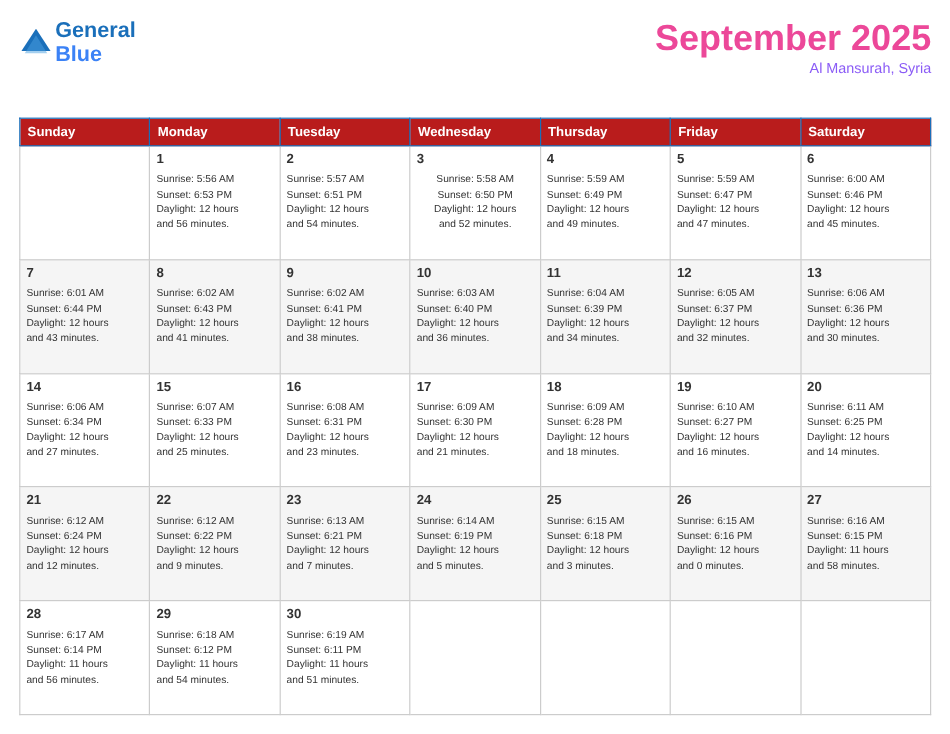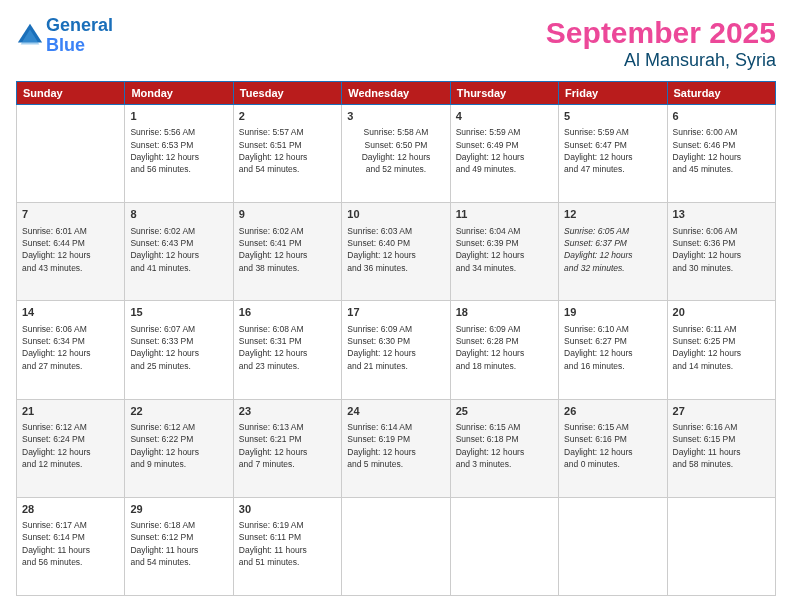--- a/index.html
+++ b/index.html
@@ -9,20 +9,21 @@
       width: 792px;
       height: 612px;
       overflow: hidden;
     }
     .page {
       width: 792px;
       height: 612px;
       padding: 16px;
       display: flex;
       flex-direction: column;
+      gap: 24px;
     }
     .header {
       display: flex;
       justify-content: space-between;
       align-items: flex-start;
       margin-bottom: 10px;
     }
     .logo {
       display: flex;
       align-items: center;
@@ -43,22 +44,22 @@
     }
     .title-block {
       text-align: right;
     }
     .month-title {
       font-size: 30px;
       font-weight: bold;
       color: #ec4899;
     }
     .location {
-      font-size: 18px;
-      color: #0c4a6e;
+      font-size: 12px;
+      color: #8b5cf6;
     }
     .calendar-table {
       width: 100%;
       border-collapse: collapse;
       flex: 1;
       font-size: 9px;
     }
     .calendar-table thead tr th {
       background-color: #b91c1c;
       color: #fff;
@@ -208,21 +209,21 @@
           </td>
           <td>
             <span class="day-num">11</span>
             <div class="day-info" style="white-space: pre-line;">Sunrise: 6:04 AM
 Sunset: 6:39 PM
 Daylight: 12 hours
 and 34 minutes.</div>
           </td>
           <td>
             <span class="day-num">12</span>
-            <div class="day-info" style="white-space: pre-line; font-style: italic;">Sunrise: 6:05 AM
+            <div class="day-info" style="white-space: pre-line;">Sunrise: 6:05 AM
 Sunset: 6:37 PM
 Daylight: 12 hours
 and 32 minutes.</div>
           </td>
           <td>
             <span class="day-num">13</span>
             <div class="day-info" style="white-space: pre-line;">Sunrise: 6:06 AM
 Sunset: 6:36 PM
 Daylight: 12 hours
 and 30 minutes.</div>

